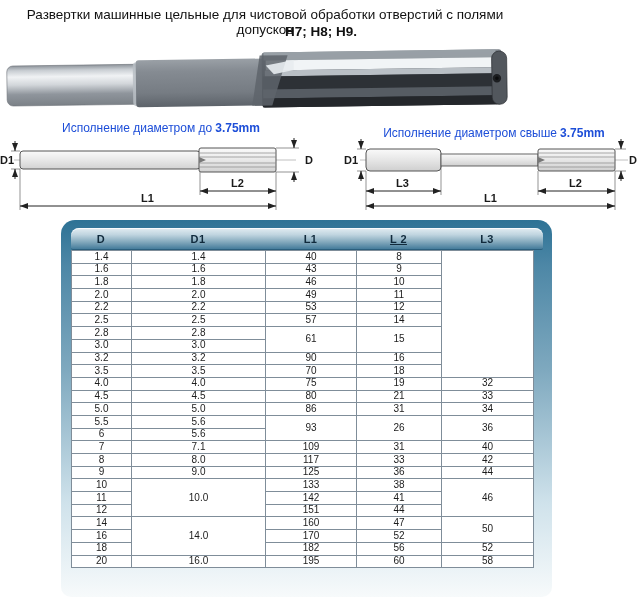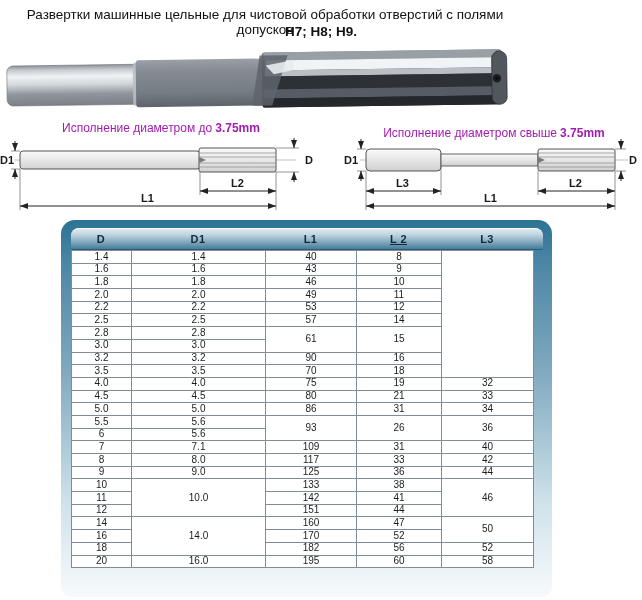--- a/index.html
+++ b/index.html
@@ -14,21 +14,21 @@
     font-size:13.5px; color:#111;
   }
   .title-line2 {
     position:absolute; top:24px; left:0; width:642px; text-align:center;
     font-size:13.5px; font-weight:bold; color:#111;
   }
   
   .photo { position:absolute; left:4px; top:47px; }
   
   .diag-caption {
-    position:absolute; width:322px; text-align:center; font-size:12px; color:#a21caf;
+    position:absolute; width:322px; text-align:center; font-size:12px; color:#1d4ed8;
   }
   .diag-caption .cap-val { font-weight:bold; margin-left:3px; }
   .cap-left  { left:0;   top:121px; }
   .cap-right { left:333px; top:126px; }
   .diag-svg { position:absolute; }
   .diag-svg-left  { left:0;    top:138px; }
   .diag-svg-right { left:320px; top:138px; }
   .diag-svg text { font-family:"Liberation Sans", sans-serif; font-size:11px; font-weight:bold; fill:#1a1a1a; }
   
   .table-frame {

